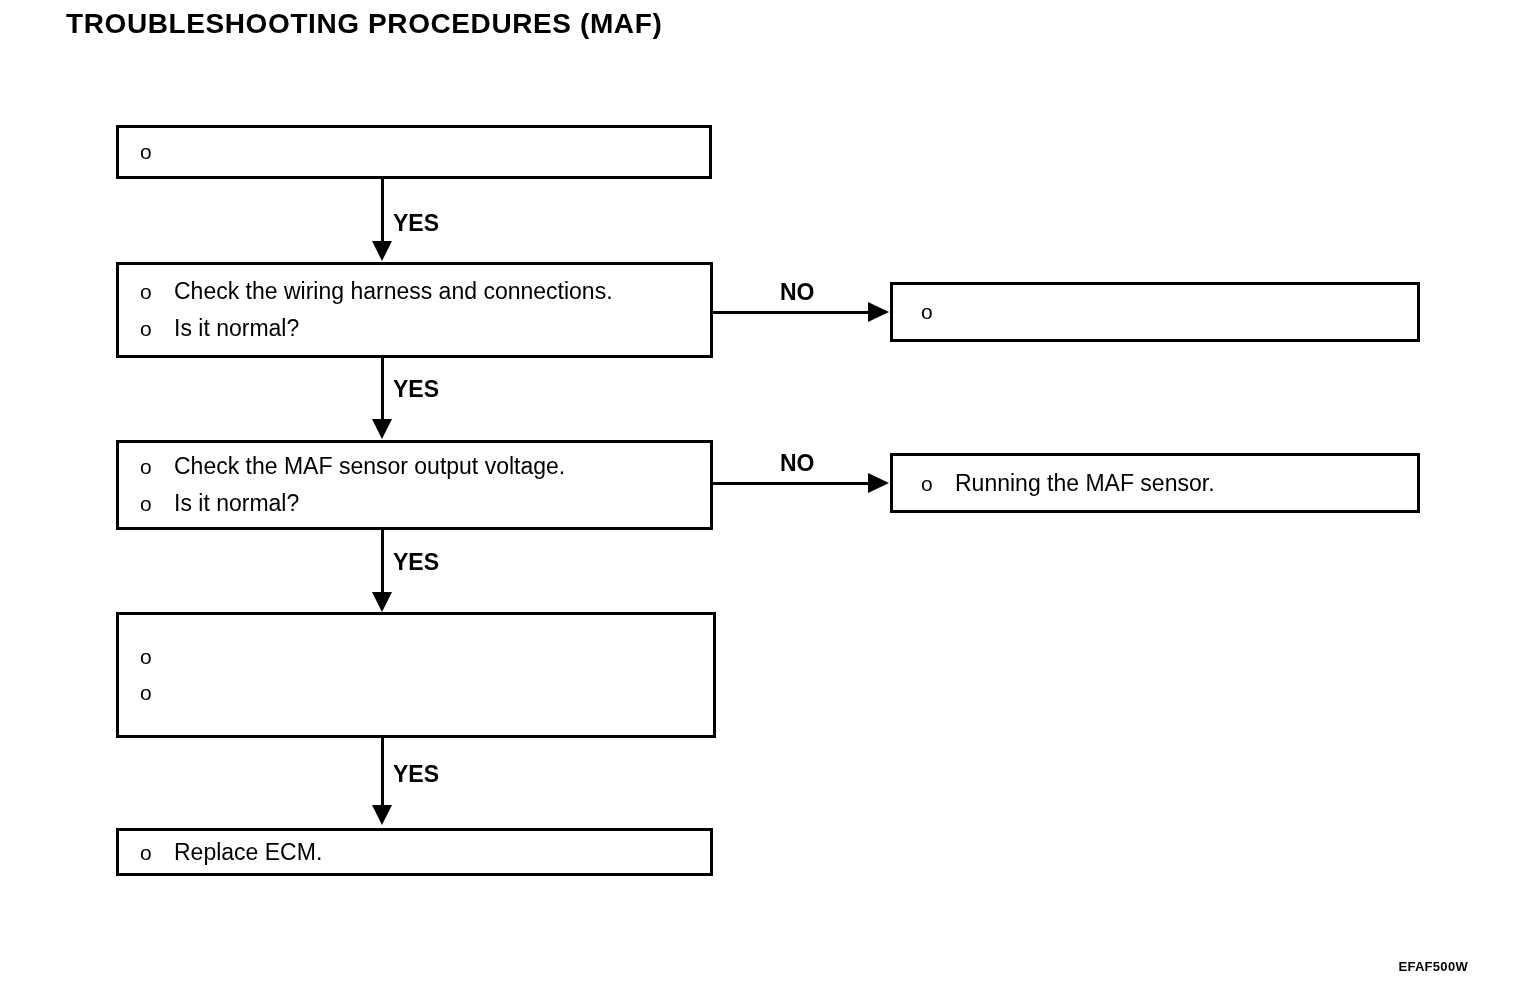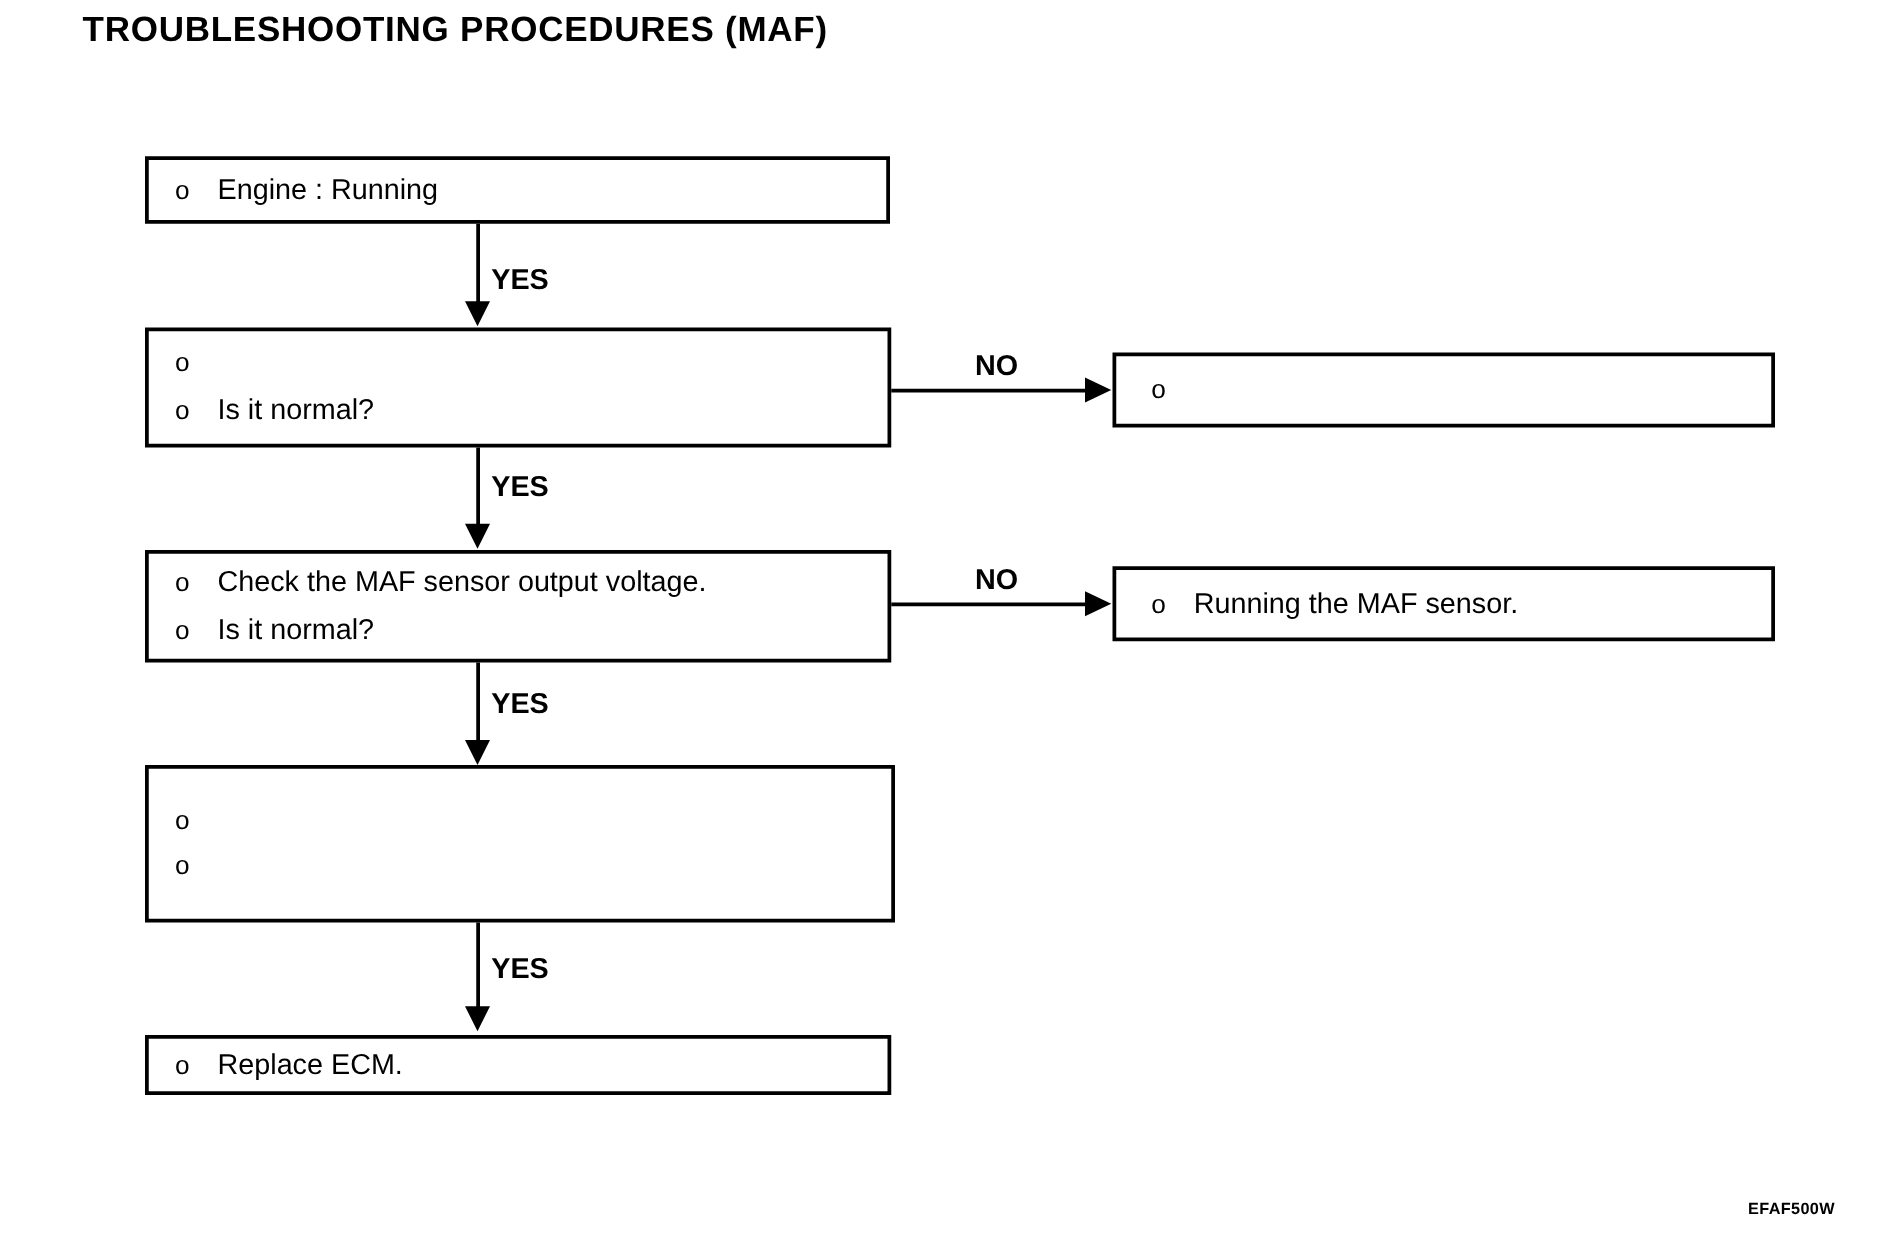--- a/index.html
+++ b/index.html
@@ -128,33 +128,33 @@
 <body>
 
 <div id="page">
 
   <div class="page-title">TROUBLESHOOTING PROCEDURES (MAF)</div>
 
   <div class="flow-box" style="left:116px; top:125px; width:596px; height:54px;">
     <div class="box-lines pad-left-a">
       <div class="box-line">
         <span class="bullet">o</span>
-        <span class="ltext">Engine : Running</span>
       </div>
     </div>
   </div>
 
   <div class="vline" style="left:381px; top:179px; height:64px;"></div>
   <div class="arrow-down" style="left:372px; top:241px;"></div>
   <div class="edge-label" style="left:393px; top:212px;">YES</div>
 
   <div class="flow-box" style="left:116px; top:262px; width:597px; height:96px;">
     <div class="box-lines pad-left-a">
       <div class="box-line">
         <span class="bullet">o</span>
+        <span class="ltext">Check the wiring harness and connections.</span>
       </div>
       <div class="box-line">
         <span class="bullet">o</span>
         <span class="ltext">Is it normal?</span>
       </div>
     </div>
   </div>
 
   <div class="hline" style="left:713px; top:311px; width:157px;"></div>
   <div class="arrow-right" style="left:868px; top:302px;"></div>

